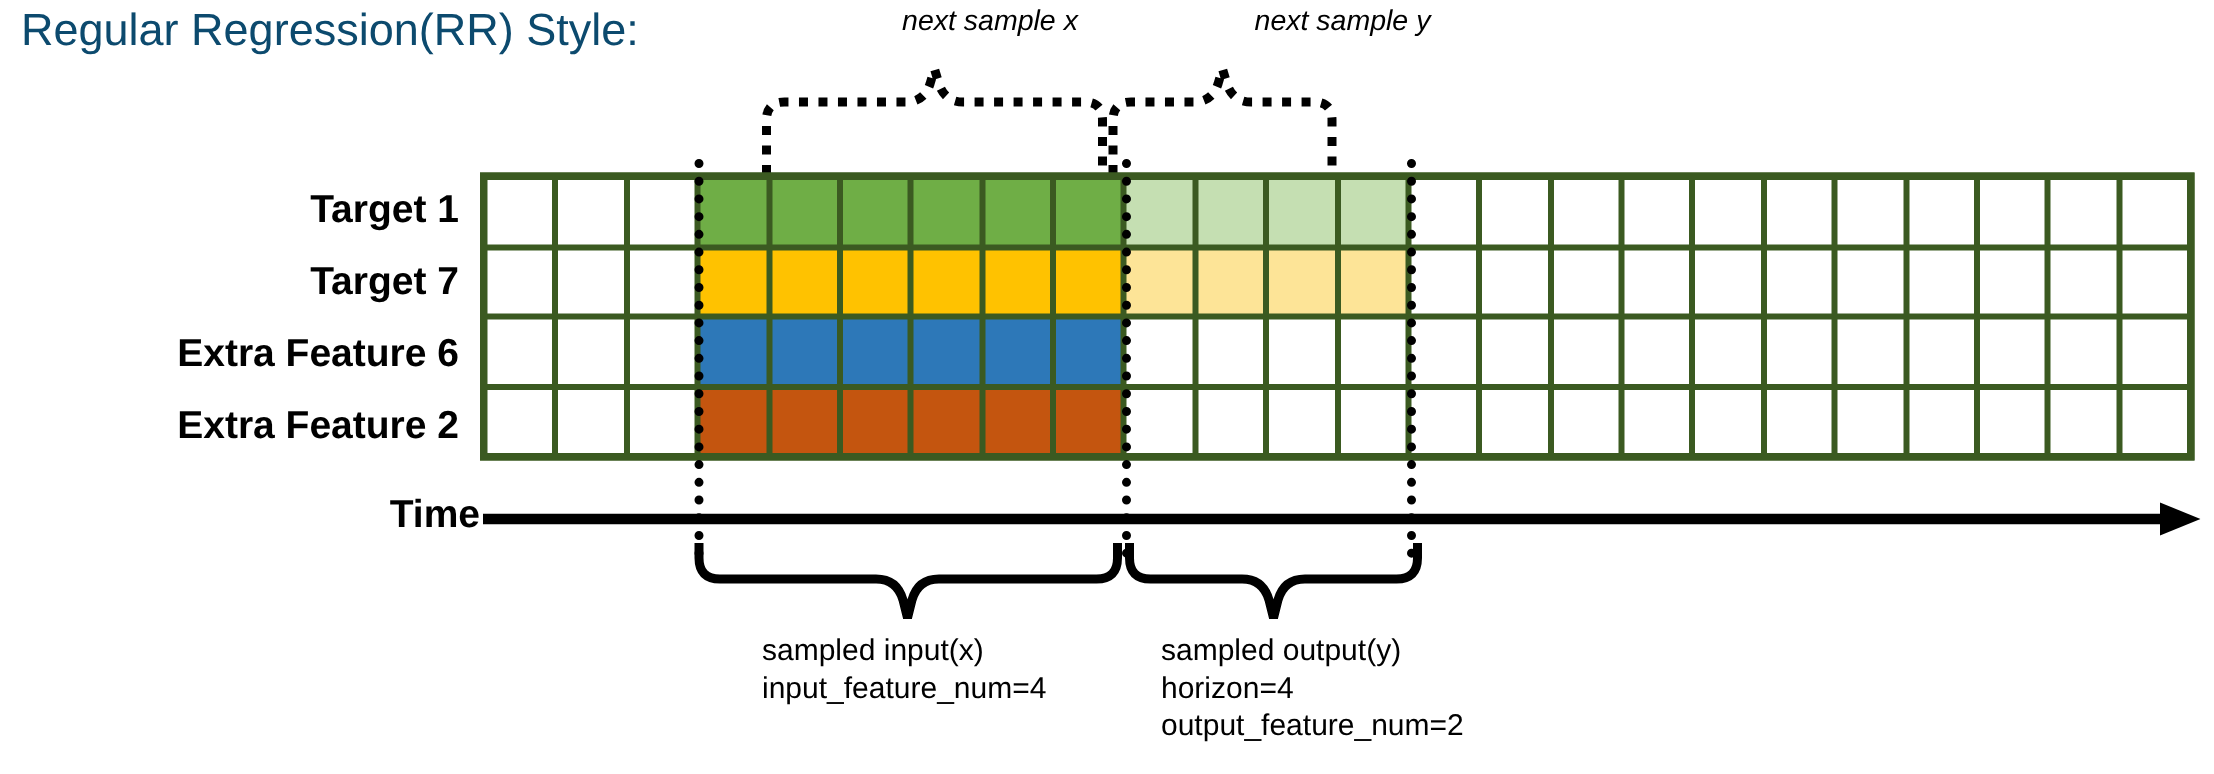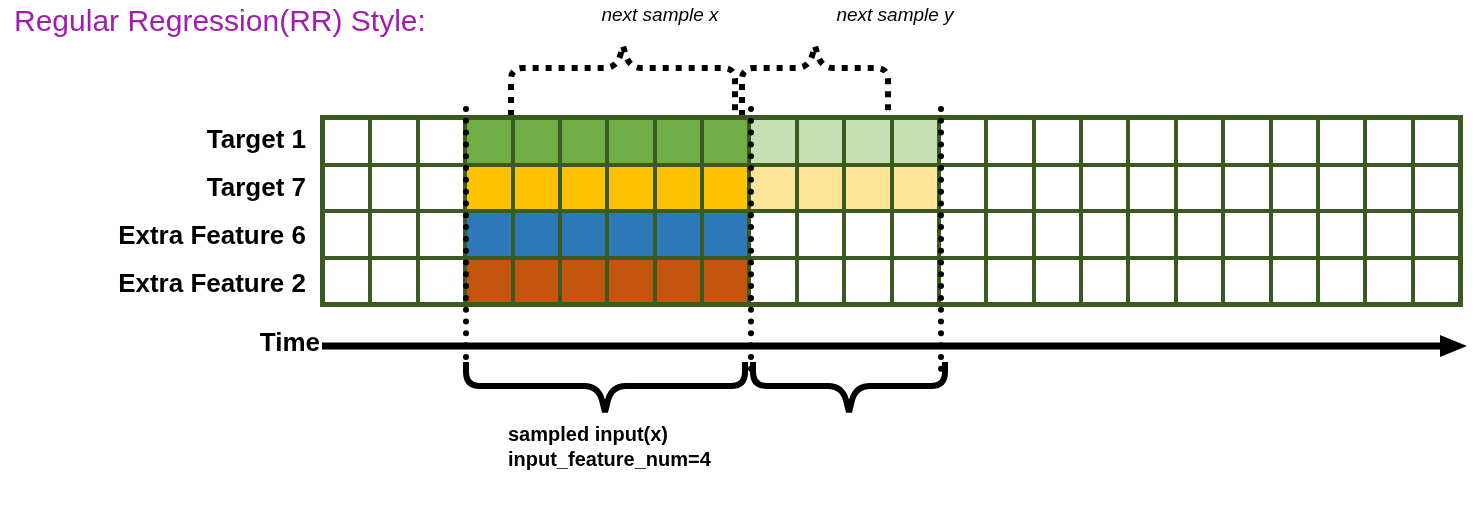--- a/index.html
+++ b/index.html
@@ -8,21 +8,21 @@
     background:#ffffff;
     font-family:"Liberation Sans", sans-serif;
     overflow:hidden;
     position:relative;
   }
   #stage{position:absolute;left:0;top:0;width:1476px;height:516px;}
   .abs{position:absolute;}
 
   #title{
     left:14px; top:4px;
-    font-size:30px; font-weight:400; color:#a21caf;
+    font-size:30px; font-weight:400; color:#0c4a6e;
     letter-spacing:0px; white-space:nowrap;
   }
 
   .brace-label{
     font-size:19px; font-style:italic; font-weight:400; color:#000;
     white-space:nowrap; text-align:center;
   }
   #lbl-next-x{ left:560px; top:4px; width:200px;}
   #lbl-next-y{ left:800px; top:4px; width:190px;}
 
@@ -59,21 +59,21 @@
 
   
   .vdot{ width:0px; border-left:6px dotted #000; }
 
   
   #top-braces{ left:480px; top:28px; width:540px; height:90px; }
   #bottom-braces{ left:450px; top:360px; width:545px; height:58px; }
 
   
   .btxt{
-    font-size:20px; font-weight:700; color:#000; line-height:25px;
+    font-size:20px; font-weight:400; color:#000; line-height:25px;
     white-space:nowrap;
   }
   #btxt-left{ left:508px; top:422px; }
   #btxt-right{ left:774px; top:422px; }
 </style>
 </head>
 <body>
 
 <div id="stage">
 
@@ -217,14 +217,19 @@
     <g fill="none" stroke="#000000" stroke-width="6" stroke-linecap="butt">
       <path d="M 16,2 L 16,12 Q 16,26 30,26 L 134,26 Q 148,26 152,40 L 155,52 L 158,40 Q 162,26 176,26 L 281,26 Q 295,26 295,12 L 295,2"></path>
       <path d="M 303,2 L 303,12 Q 303,26 317,26 L 378,26 Q 392,26 396,40 L 399,52 L 402,40 Q 406,26 420,26 L 481,26 Q 495,26 495,12 L 495,2"></path>
     </g>
   </svg>
 
   <div class="abs btxt" id="btxt-left">
     <div>sampled input(x)</div>
     <div>input_feature_num=4</div>
   </div>
+  <div class="abs btxt" id="btxt-right">
+    <div>sampled output(y)</div>
+    <div>horizon=4</div>
+    <div>output_feature_num=2</div>
+  </div>
 
 </div>
 
 </body></html>

